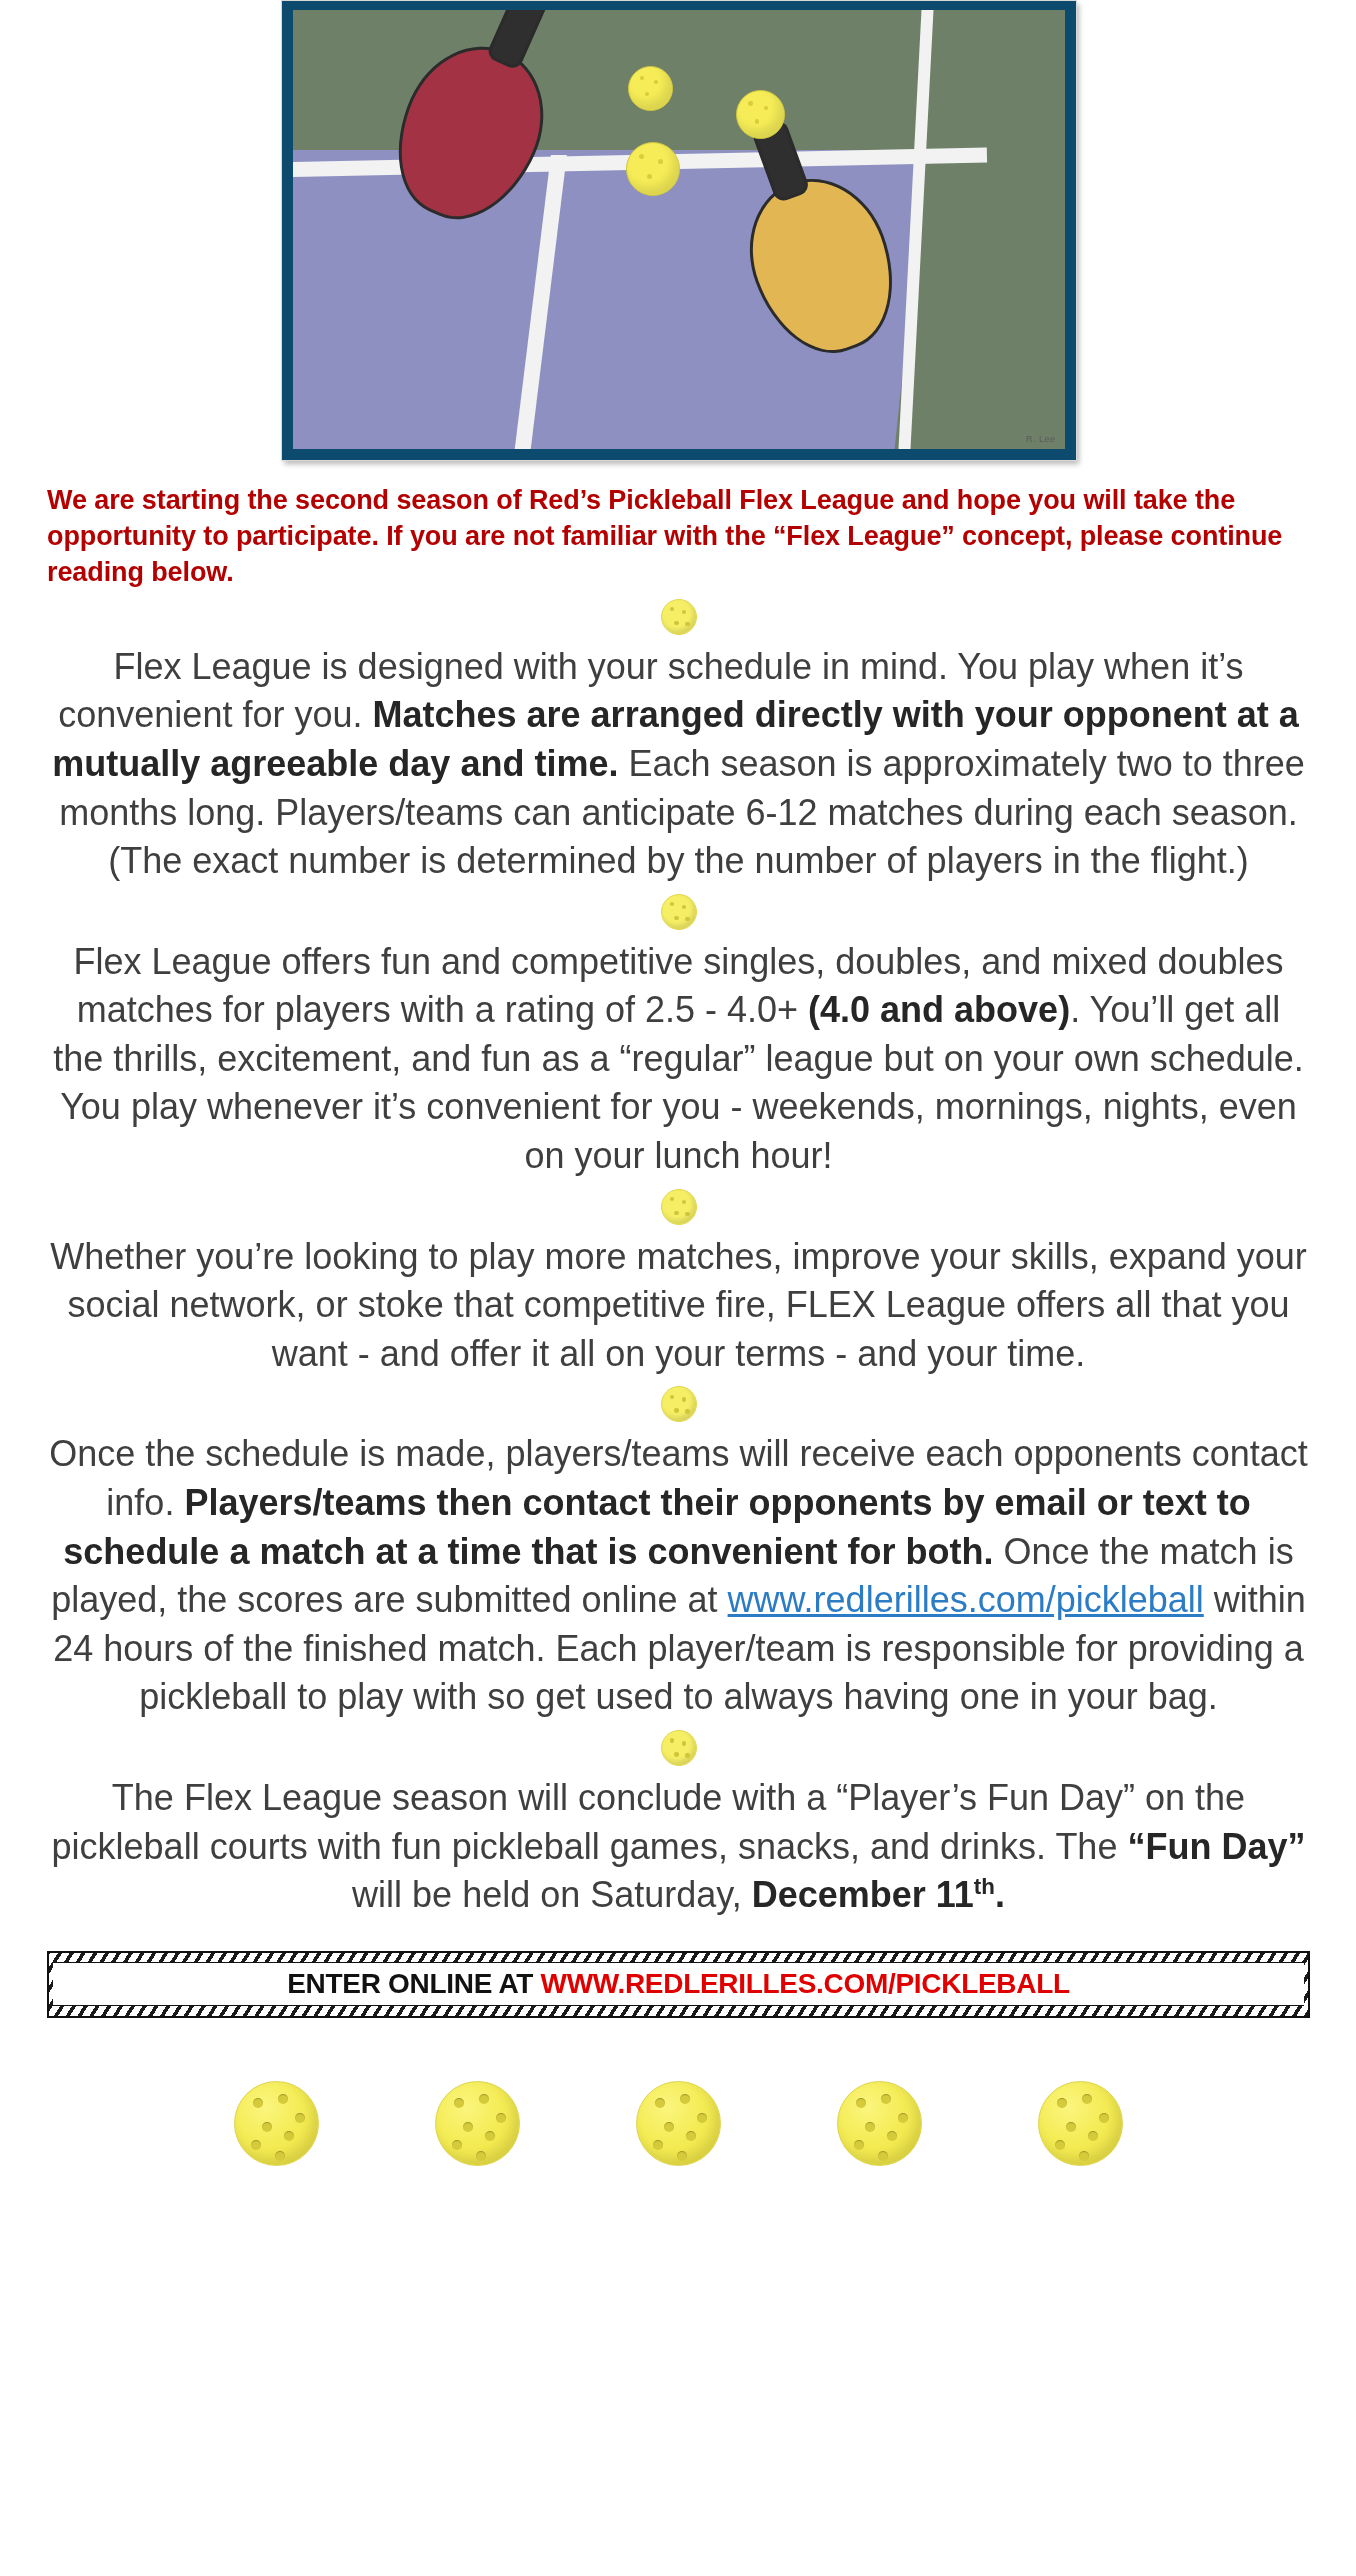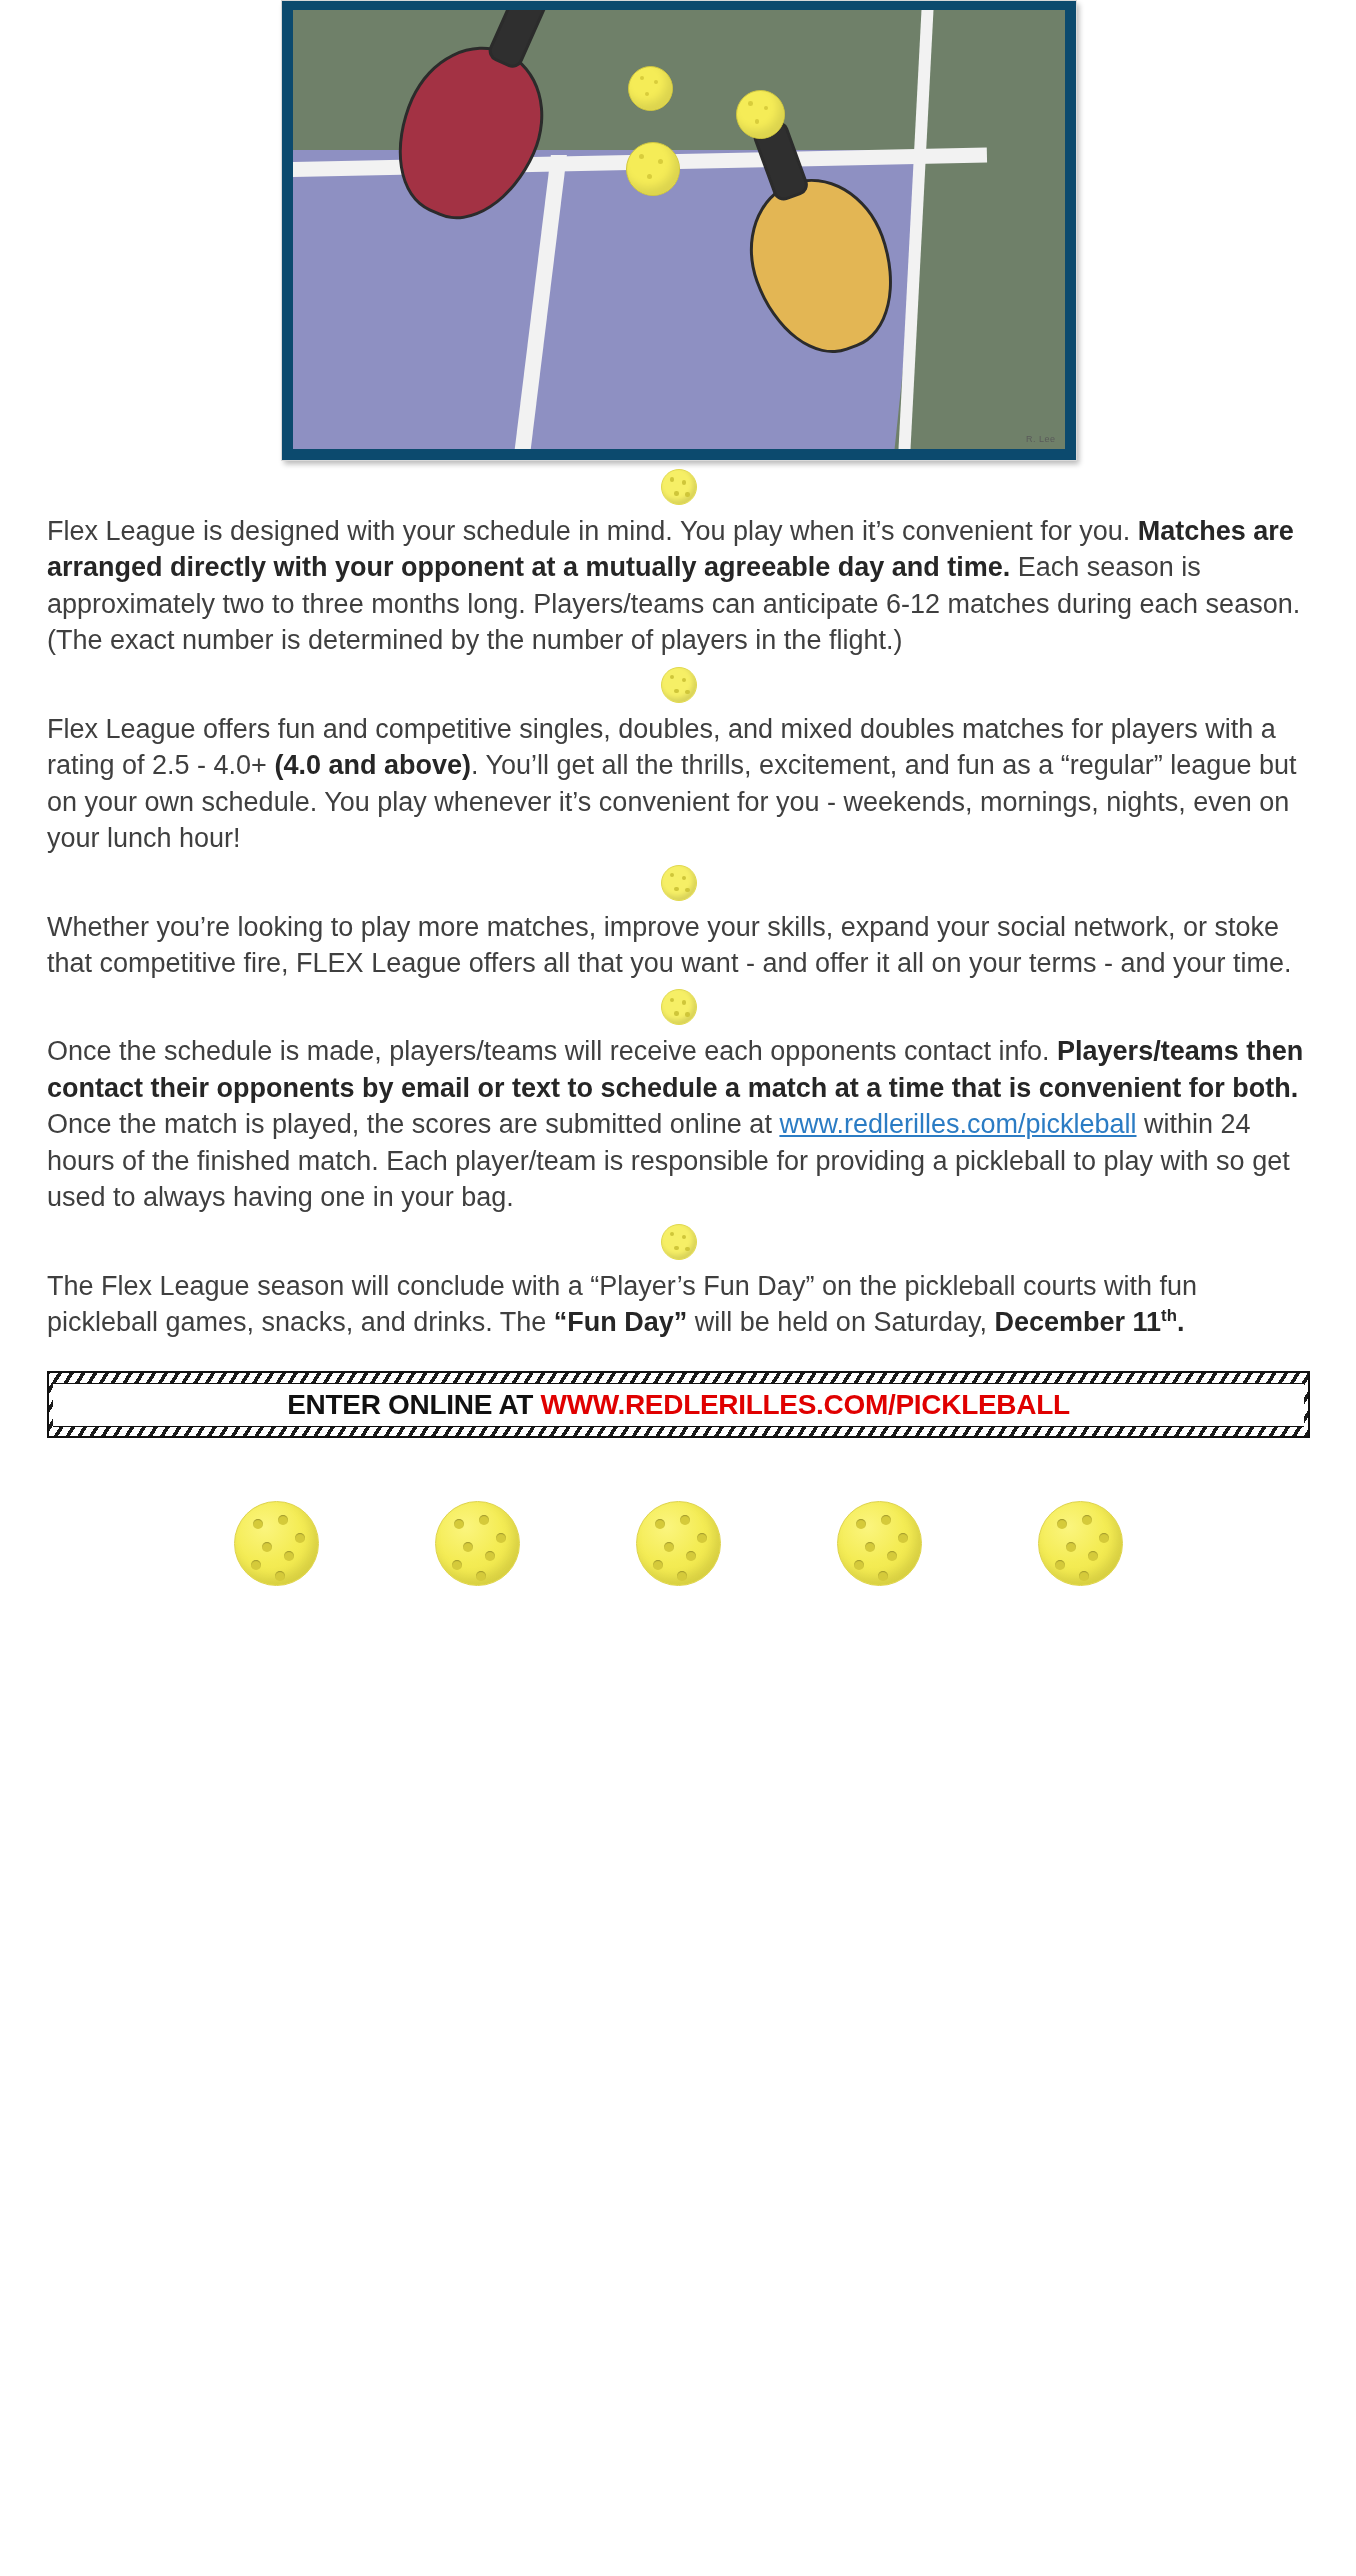--- a/index.html
+++ b/index.html
@@ -153,24 +153,25 @@
   
   .intro {
     color: #b40000;
     font-weight: bold;
     font-size: 27px;
     line-height: 1.33;
     margin: 22px 0 0 0;
     letter-spacing: -0.1px;
   }
   p.body {
-    font-size: 27px;
+    font-size: 36px;
     line-height: 1.35;
     margin: 0;
     color: #3f3f3f;
+    text-align: center;
   }
   p.body b { color: #262626; font-weight: bold; }
   .lnk { color: #2b7cc4; text-decoration: underline; }
   sup { font-size: 0.62em; vertical-align: super; }
 
   .divider {
     display: flex;
     justify-content: center;
     align-items: center;
     height: 52px;
@@ -286,20 +287,21 @@
           <i style="left:12.7px;top:11px;"></i>
             <i style="left:31px;top:16.3px;"></i>
             <i style="left:20px;top:31px;"></i>
         </div>
 
         <div class="signature">R. Lee</div>
       </div>
     </div>
   </div>
 
+  <p class="intro">We are starting the second season of Red’s Pickleball Flex League and hope you will take the opportunity to participate. If you are not familiar with the “Flex League” concept, please continue reading below.</p>
 
   <div class="divider">
     <div class="sep-ball">
         <i style="left:8.1px;top:7.2px;"></i>
         <i style="left:20px;top:10px;"></i>
         <i style="left:12.7px;top:21px;"></i>
         <i style="left:23.5px;top:22px;"></i>
       </div>
   </div>
 

